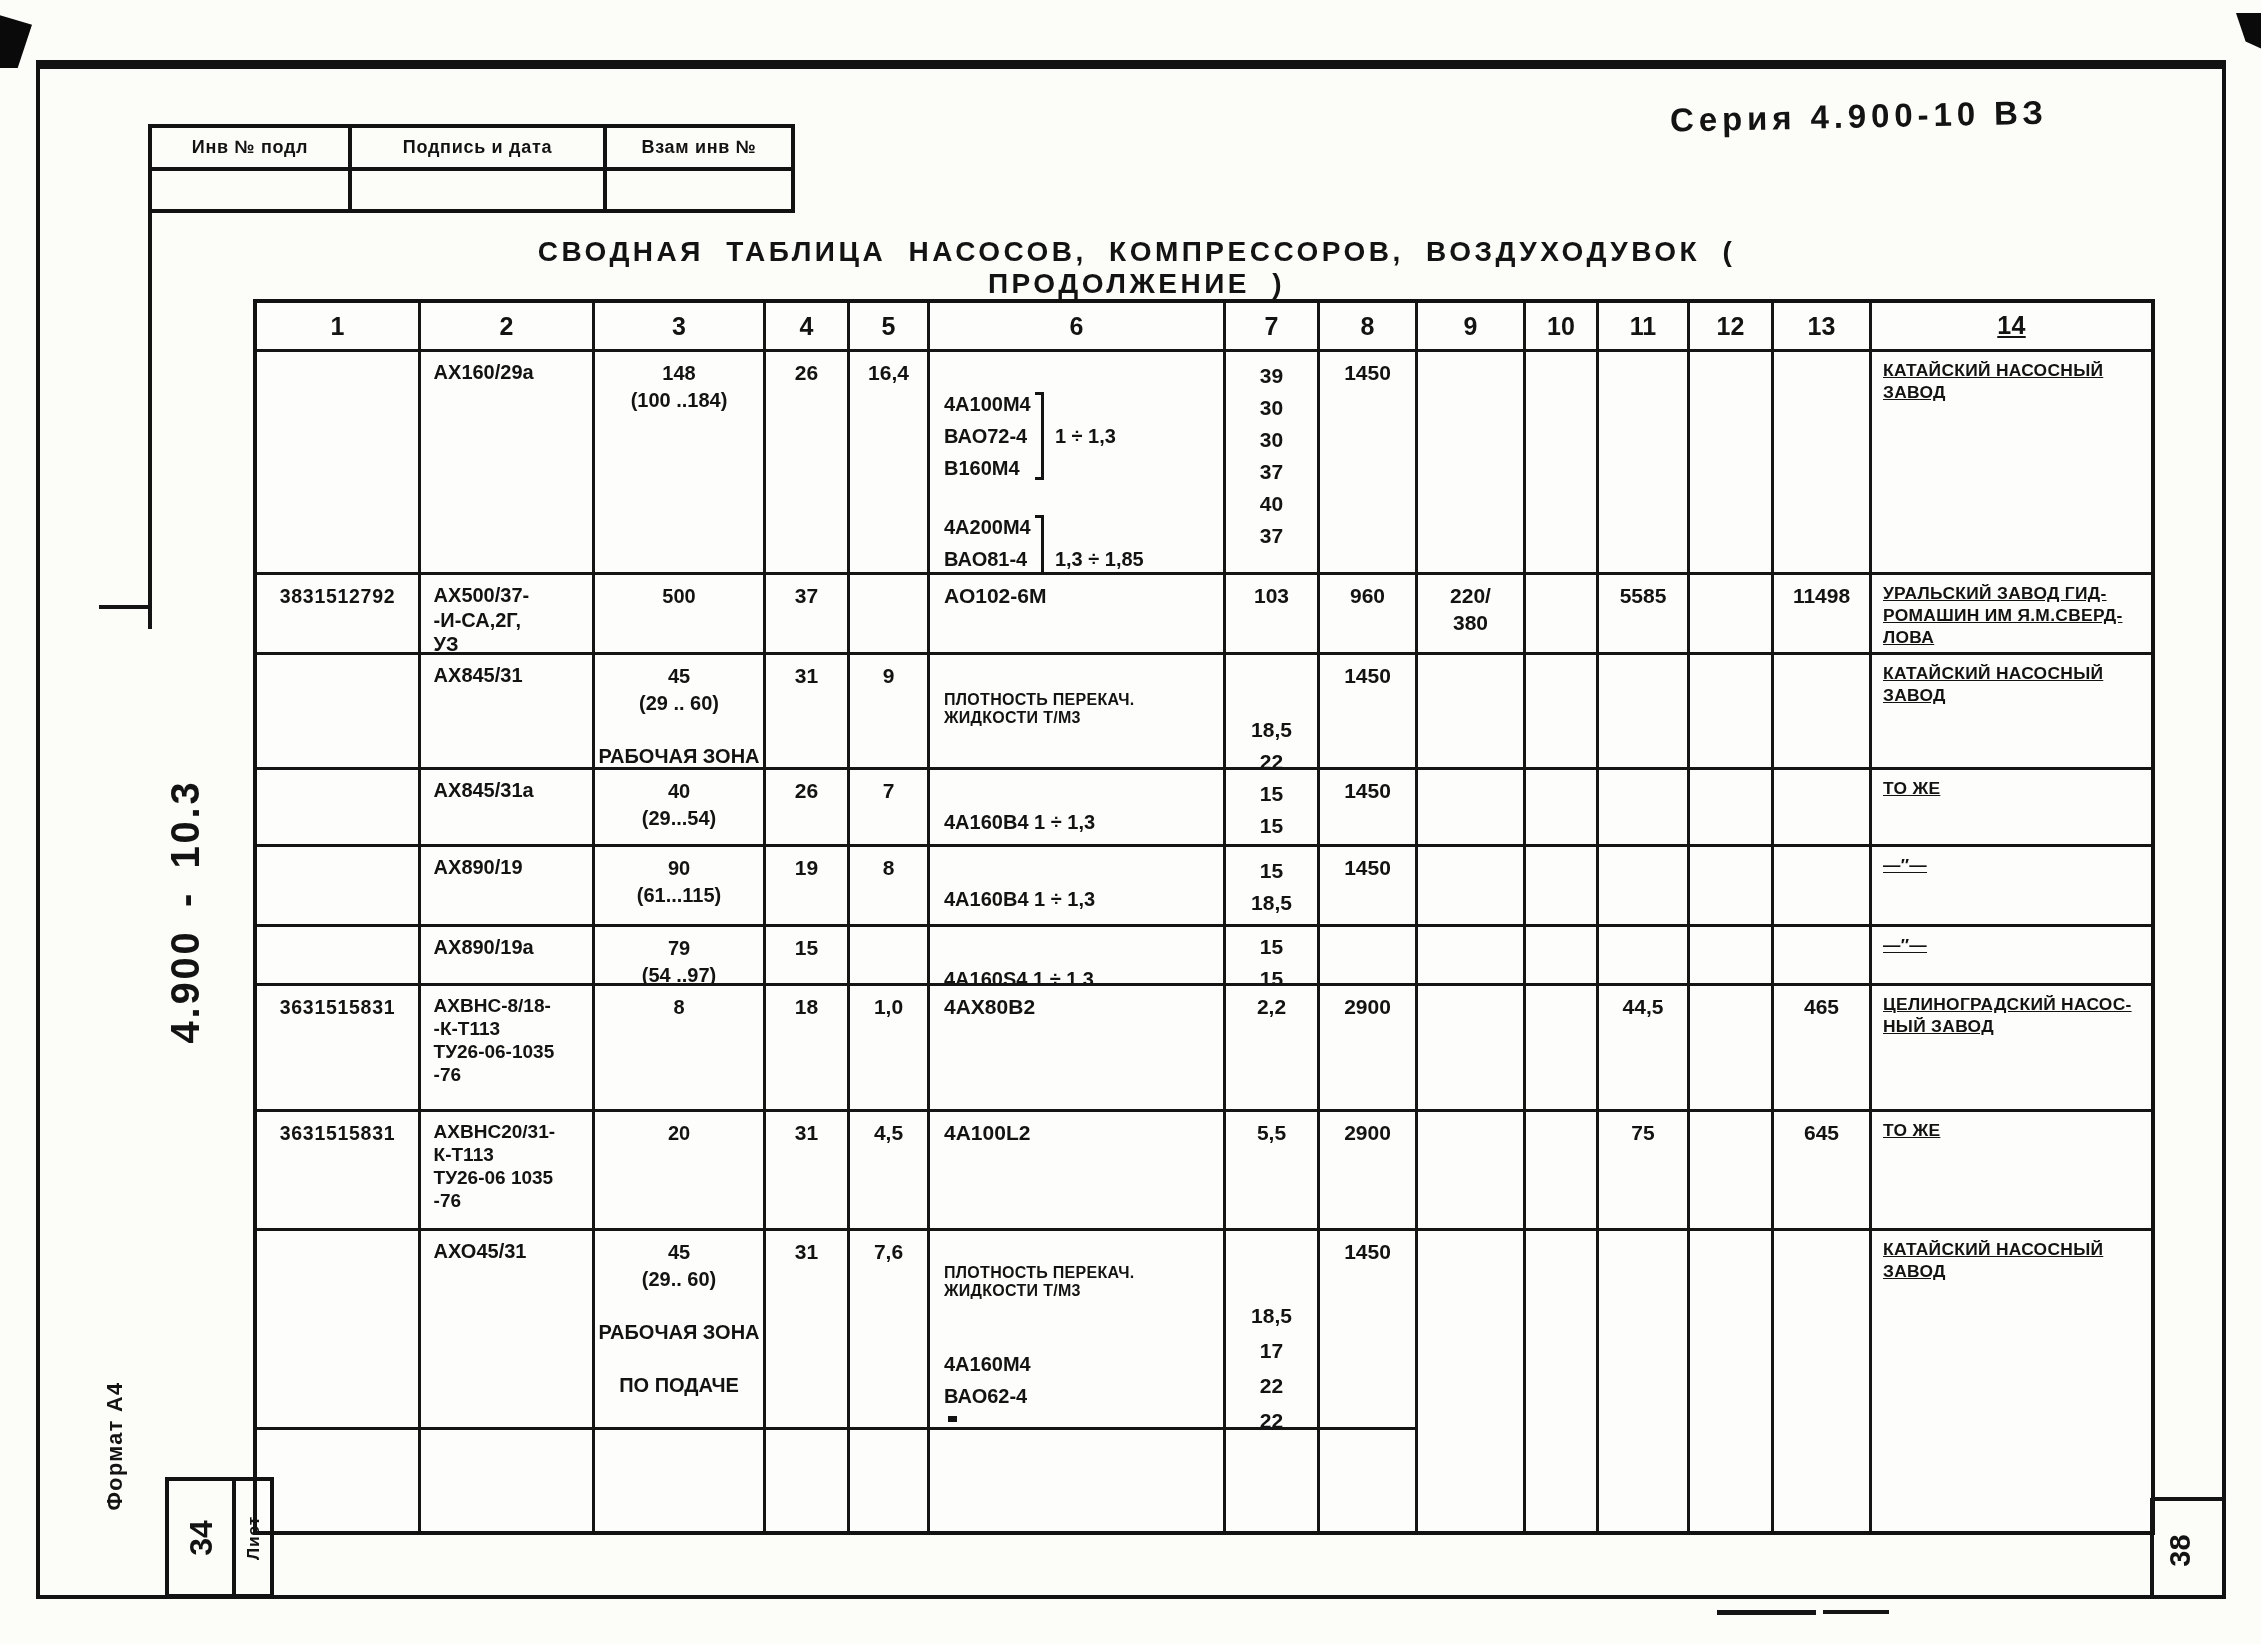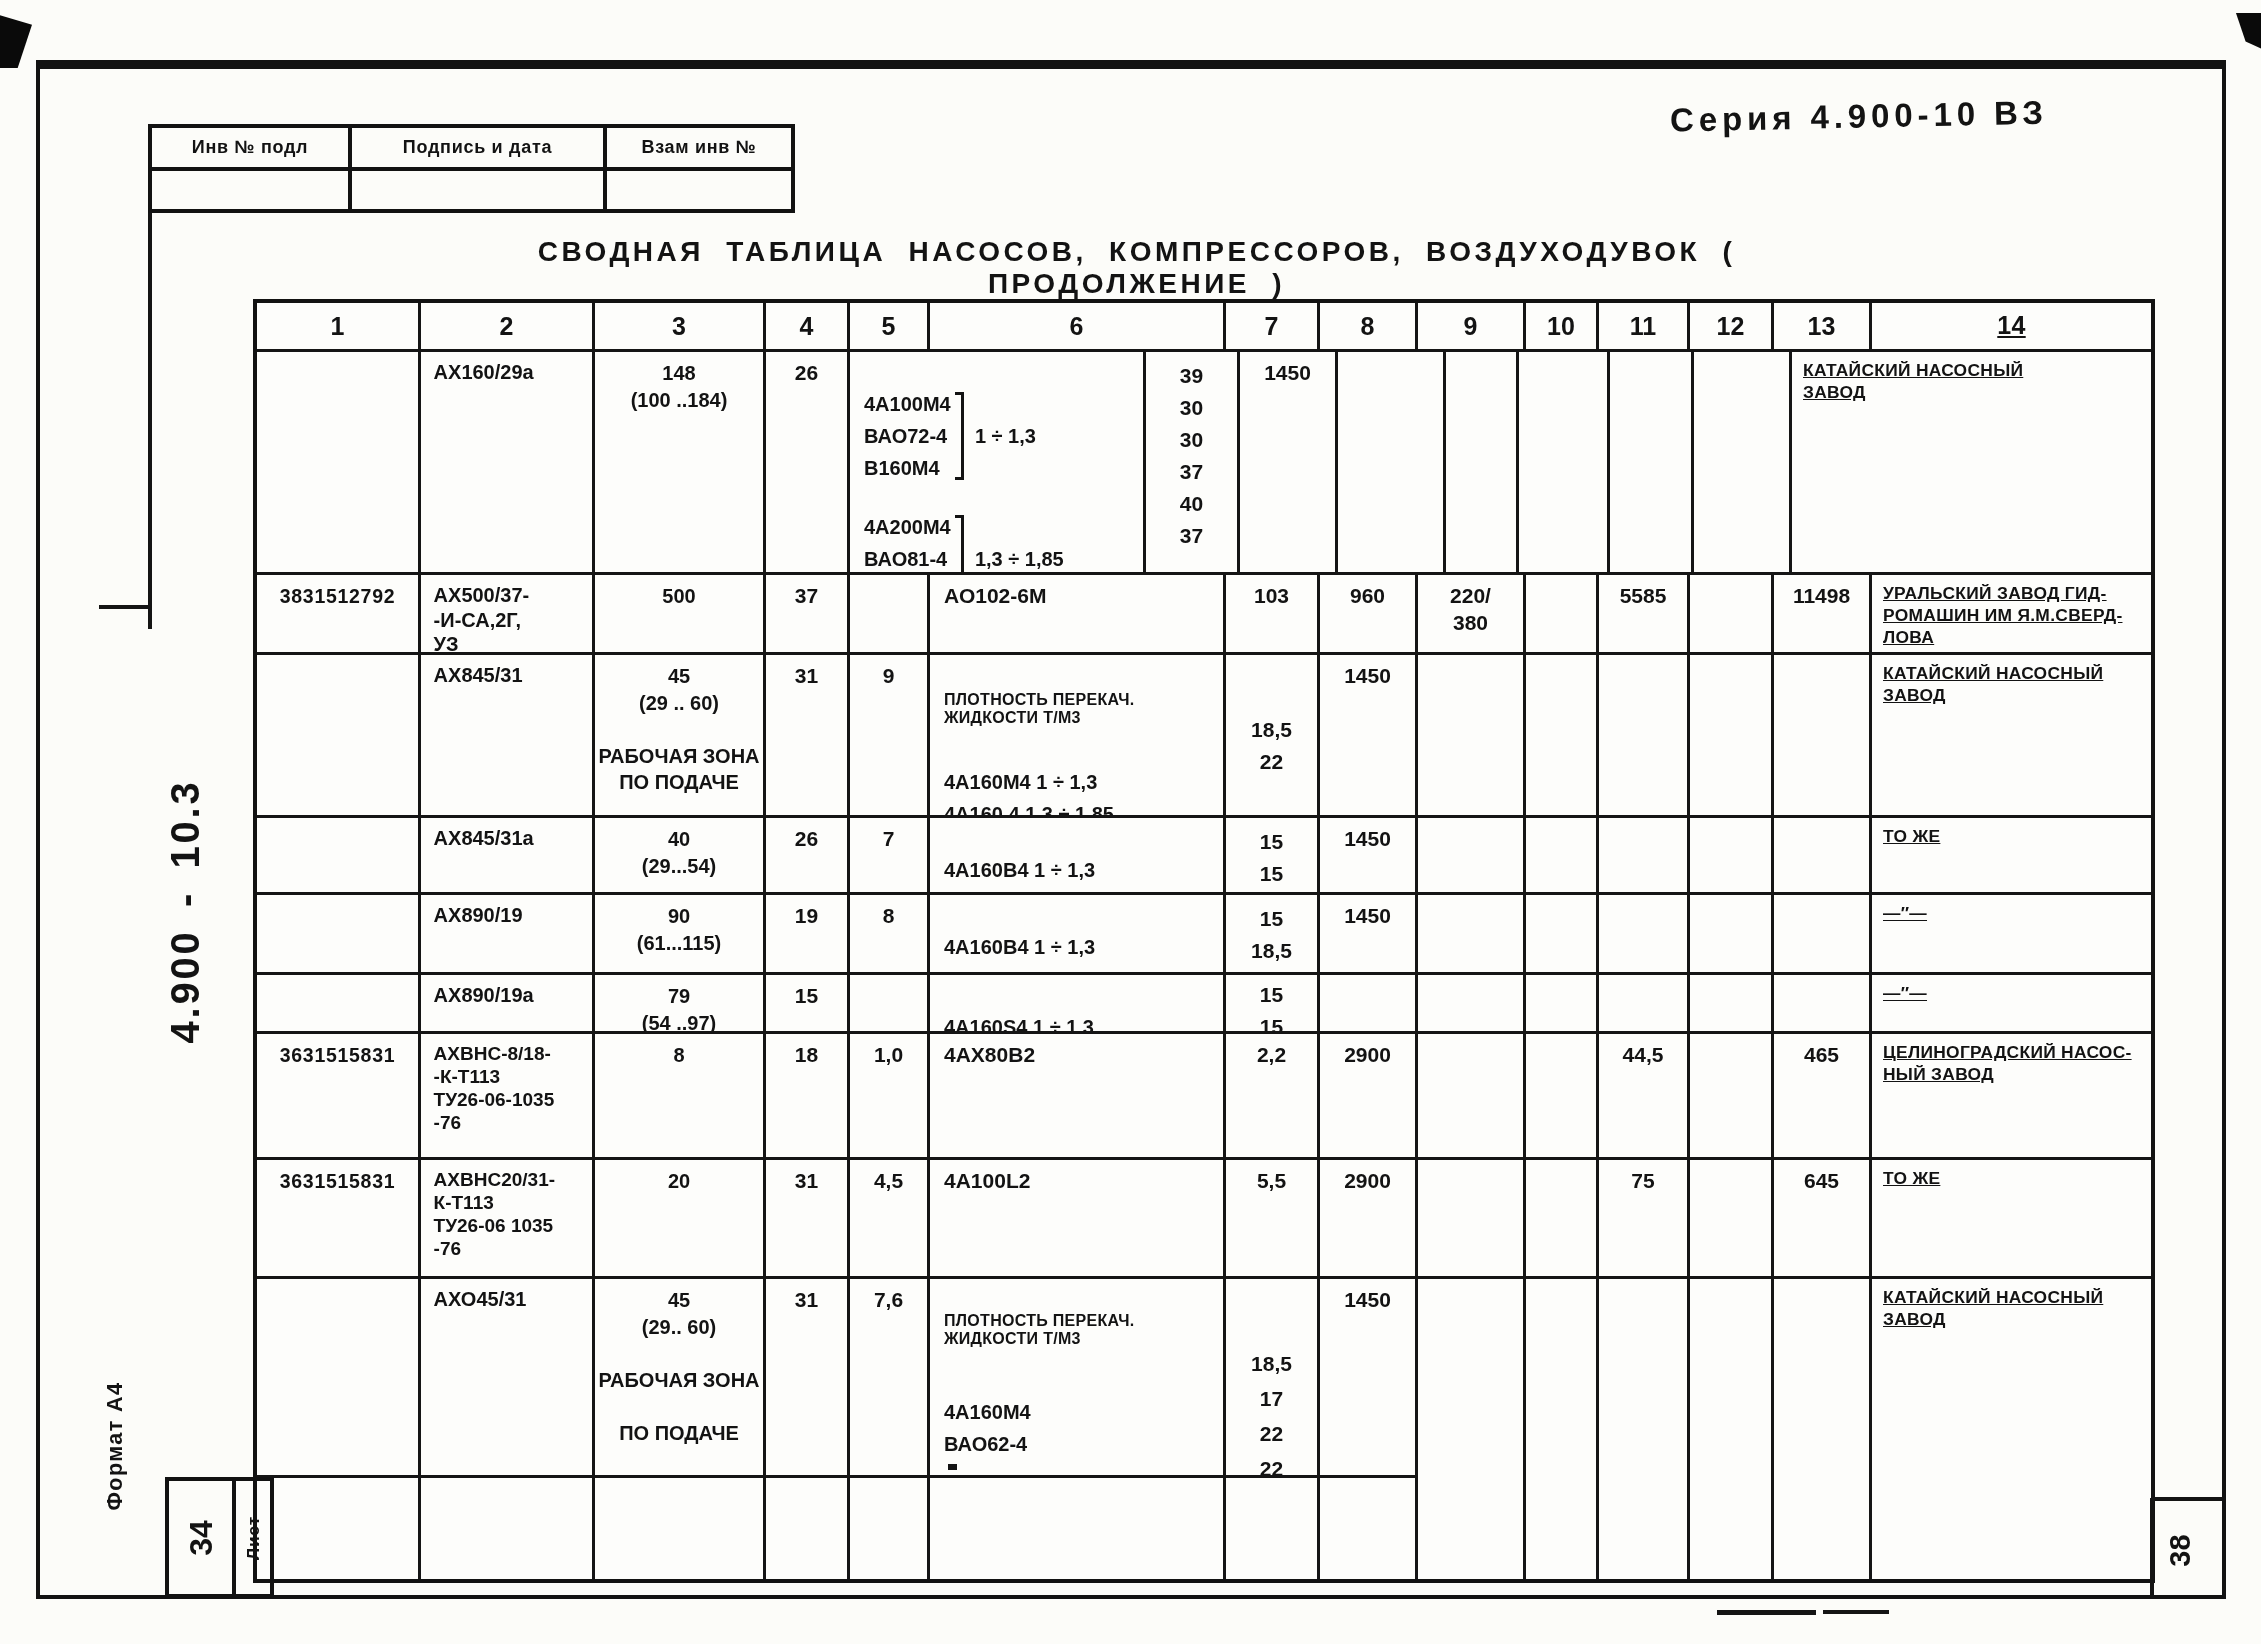--- a/index.html
+++ b/index.html
@@ -58,21 +58,21 @@
   .trow { display:flex; border-bottom:3.5px solid #151515; }
   .trow.nbb { border-bottom:none; }
   .cl {
     position:relative; border-right:3.5px solid #151515; height:auto;
     font-size:21px; line-height:26.5px; padding-top:8.4px;
     white-space:pre-line; overflow:hidden;
   }
   .cl:last-child { border-right:none; }
   .hr { height:49px; }
   .hr .cl { display:flex; align-items:center; justify-content:center; padding:0; font-size:25px; }
-  .r0 { height:223px; } .r1 { height:80px; } .r2 { height:163px; } .r3 { height:77px; }
+  .r0 { height:223px; } .r1 { height:80px; } .r2 { height:115px; } .r3 { height:77px; }
   .r4 { height:80px; } .r5 { height:59px; }  .r6 { height:126px; } .r7 { height:119px; }
   .r8 { height:199px; } .r9 { height:101px; }
   .r8 .cl { border-bottom:none; }
   .r8 .cl.bb { border-bottom:3.5px solid #151515; }
 
   .w1  { flex:0 0 164px; text-align:center; }
   .w2  { flex:0 0 174px; text-align:left; padding-left:12.6px; }
   .w3  { flex:0 0 171px; text-align:center; font-size:20px; }
   .w4  { flex:0 0 84px; text-align:center; }
   .w5  { flex:0 0 80px; text-align:center; }
@@ -167,20 +167,21 @@
       <div class="cl w13">13</div>
       <div class="cl w14">14</div>
     </div>
 
     <div class="trow r0">
       <div class="cl w1 codecell"></div>
       <div class="cl w2 modelcell">АХ160/29а</div>
       <div class="cl w3">148
 (100 ..184)</div>
       <div class="cl w4">26</div>
+      <div class="cl w5">16,4</div>
       <div class="cl w6 mgwrap">
         <div class="mg">
           <span class="mn">4А100М4
 ВАО72-4
 В160М4</span>
           <span class="brk"></span>
           <span class="rt">1 ÷ 1,3</span>
         </div>
         <div class="mg">
           <span class="mn">4А200М4

